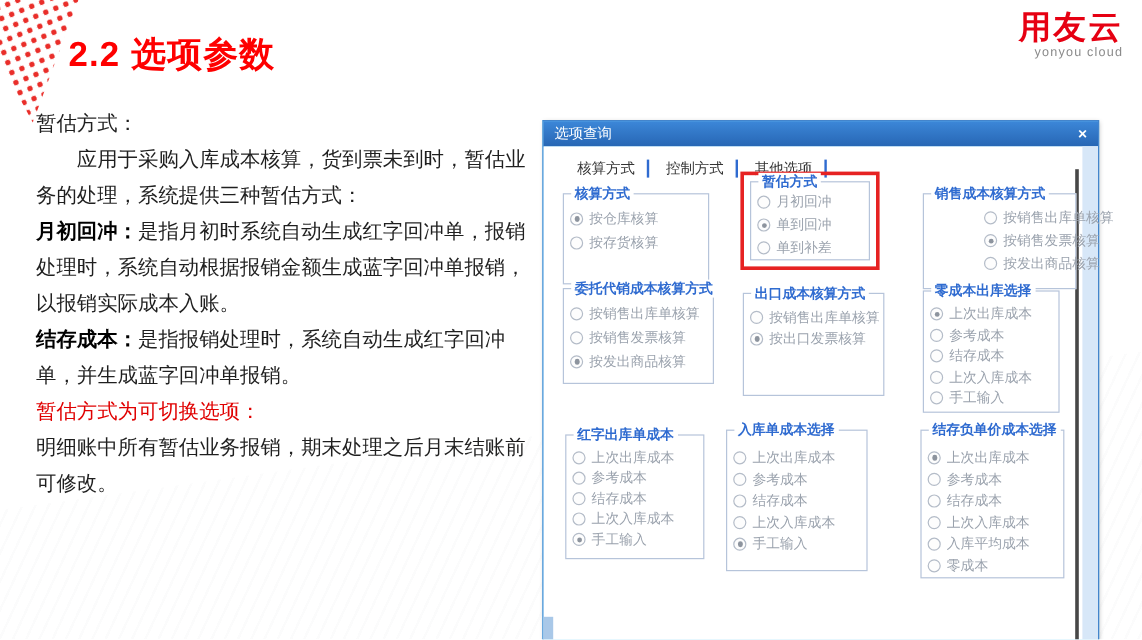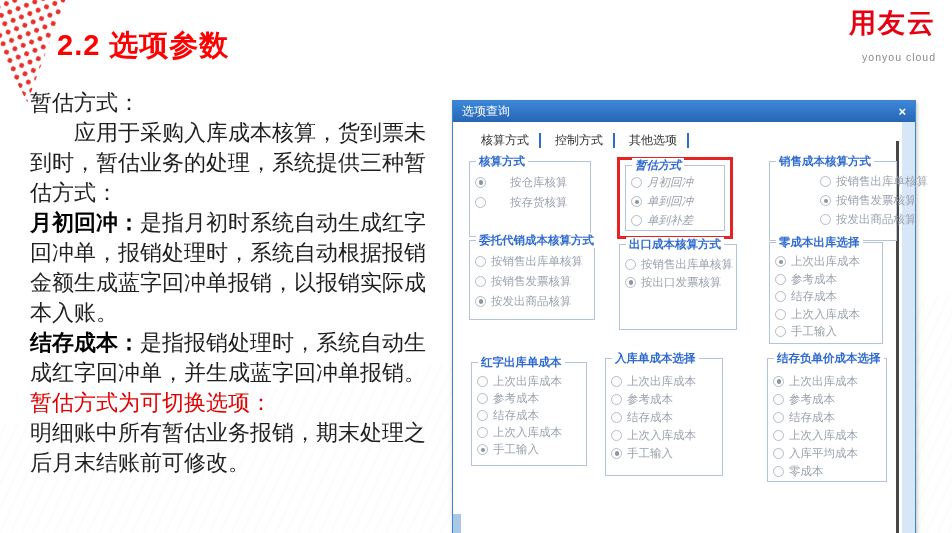--- a/index.html
+++ b/index.html
@@ -21,24 +21,24 @@
     background-size:9px 9px;
     transform:rotate(-22deg);
     clip-path:polygon(2% 2%,96% 20%,14% 98%);
     opacity:.95;
   }
 
   .page-title{position:absolute;left:57px;top:26px;font-size:29px;font-weight:700;color:var(--slide-accent);letter-spacing:1px;}
 
   .logo{position:absolute;right:16px;top:8px;text-align:right;}
   .logo-brand{font-size:27px;font-weight:700;color:var(--logo-red);letter-spacing:2px;line-height:30px;}
-  .logo-sub{font-size:10.5px;color:#8a8a8a;letter-spacing:1px;margin-top:13px;}
-
-  
-  .left-text{position:absolute;left:30px;top:88px;width:416px;font-size:22px;line-height:30px;color:#1f1f1f;}
+  .logo-sub{font-size:10.5px;color:#8a8a8a;letter-spacing:1px;margin-top:0;}
+
+  
+  .left-text{position:absolute;left:30px;top:88px;width:416px;font-size:17px;line-height:30px;color:#1f1f1f;}
   .para{margin:0;}
   .para.indent{text-indent:2em;}
   .seg-bold{font-weight:700;color:#000;}
   .seg-red{color:#e00000;}
 
   
   .texture{
     position:absolute;left:0;right:0;bottom:0;height:240px;pointer-events:none;
     background:
       repeating-linear-gradient(115deg,rgba(120,130,140,0.05) 0 2px,transparent 2px 10px);
@@ -64,22 +64,22 @@
   
   .grp{position:absolute;border:1px solid #b6c4da;background:#fff;}
   .grp-title{position:absolute;top:-8px;left:6px;background:#fff;padding:0 3px;color:var(--group-title);font-size:11.5px;font-weight:700;white-space:nowrap;}
   .opts{padding:10px 3px 0 5px;display:flex;flex-direction:column;}
   .opt{display:flex;align-items:center;height:17px;cursor:pointer;}
   .opt-label{font-size:11.5px;color:#9aa2ad;white-space:nowrap;}
   .radio{width:11px;height:11px;border-radius:50%;border:1px solid #b4bcc8;background:#fdfdfd;display:inline-block;margin-right:5px;position:relative;flex:none;}
   .radio.sel::after{content:'';position:absolute;left:2.5px;top:2.5px;width:4.5px;height:4.5px;border-radius:50%;background:#8d949e;}
   .hl{position:absolute;left:-9px;top:-9px;right:-9px;bottom:-9px;border:3px solid var(--accent-red);}
 
-  .g1{left:16px;top:39px;width:122px;height:76px;}   .g1 .opt{height:20px;gap:19px;}
-  .g2{left:172px;top:43px;width:100px;height:66px;font-style:italic;}  .g2 .opt{height:19px;} .g2 .opts{padding-top:7px;}
+  .g1{left:16px;top:39px;width:122px;height:76px;}   .g1 .opt{height:20px;}
+  .g2{left:172px;top:29px;width:100px;height:66px;}  .g2 .opt{height:19px;} .g2 .opts{padding-top:7px;}
   .g3{left:316px;top:39px;width:128px;height:80px;padding-left:45px;}  .g3 .opt{height:19px;}
   .g4{left:16px;top:118px;width:126px;height:80px;}  .g4 .opt{height:20px;}
   .g5{left:166px;top:122px;width:118px;height:86px;} .g5 .opt{height:18px;}
   .g6{left:316px;top:120px;width:114px;height:102px;}.g6 .opt{height:17.5px;}
   .g7{left:18px;top:240px;width:116px;height:104px;} .g7 .opt{height:17px;}
   .g8{left:152px;top:236px;width:118px;height:118px;}.g8 .opt{height:18px;} .g8 .opts{padding-top:13px;}
   .g9{left:314px;top:236px;width:120px;height:124px;}.g9 .opt{height:18px;} .g9 .opts{padding-top:13px;}
 </style>
 </head>
 <body>

